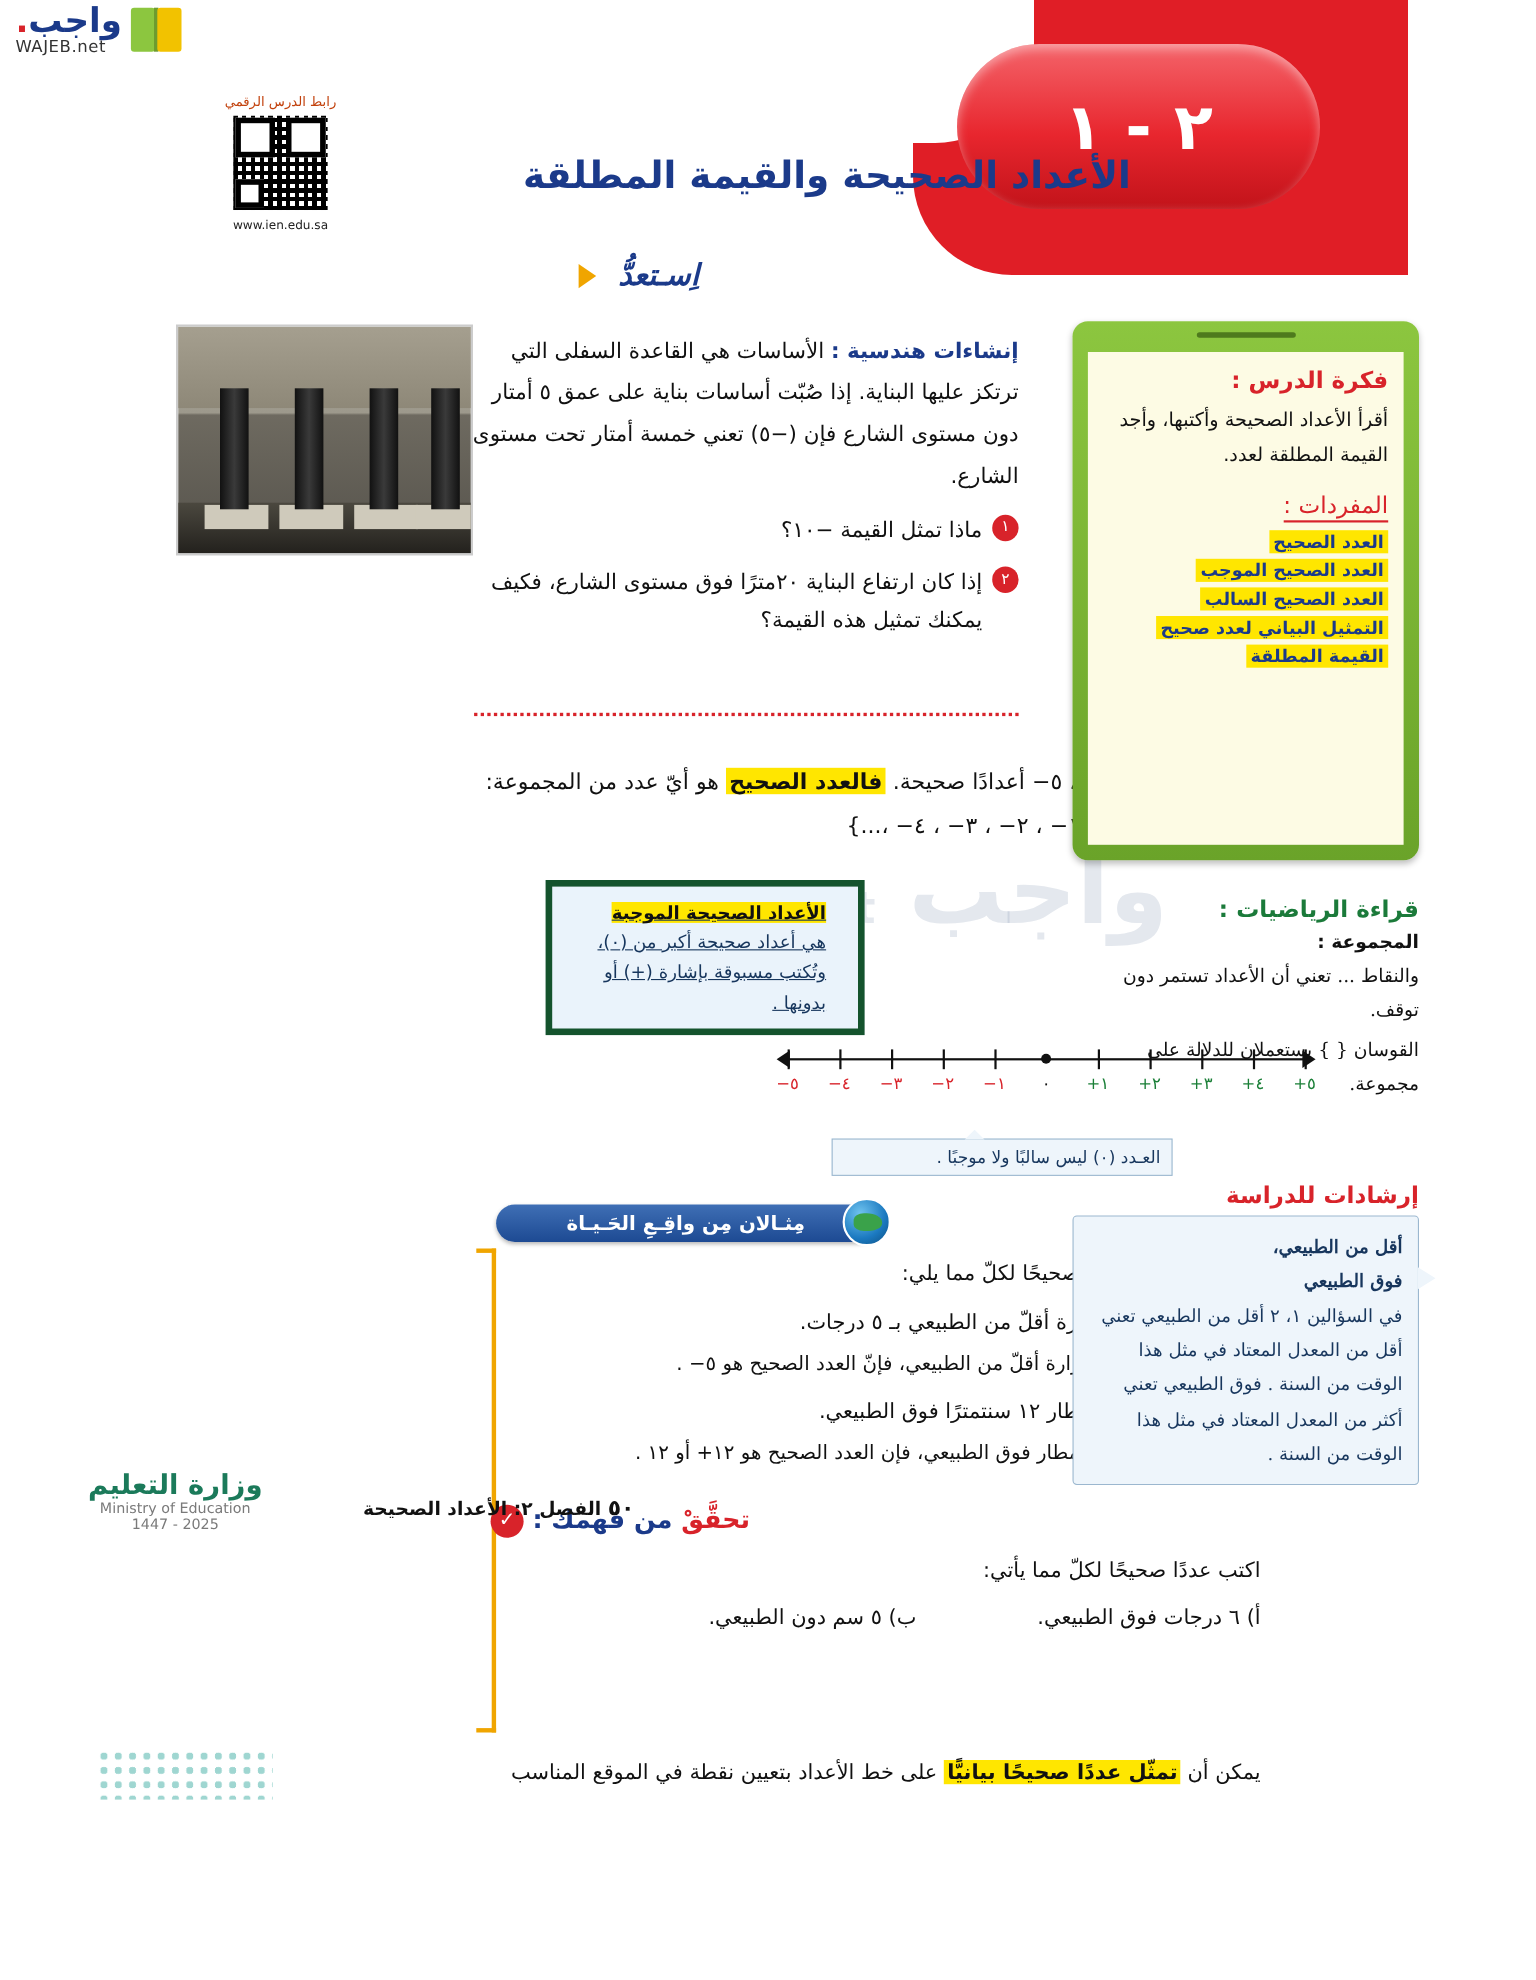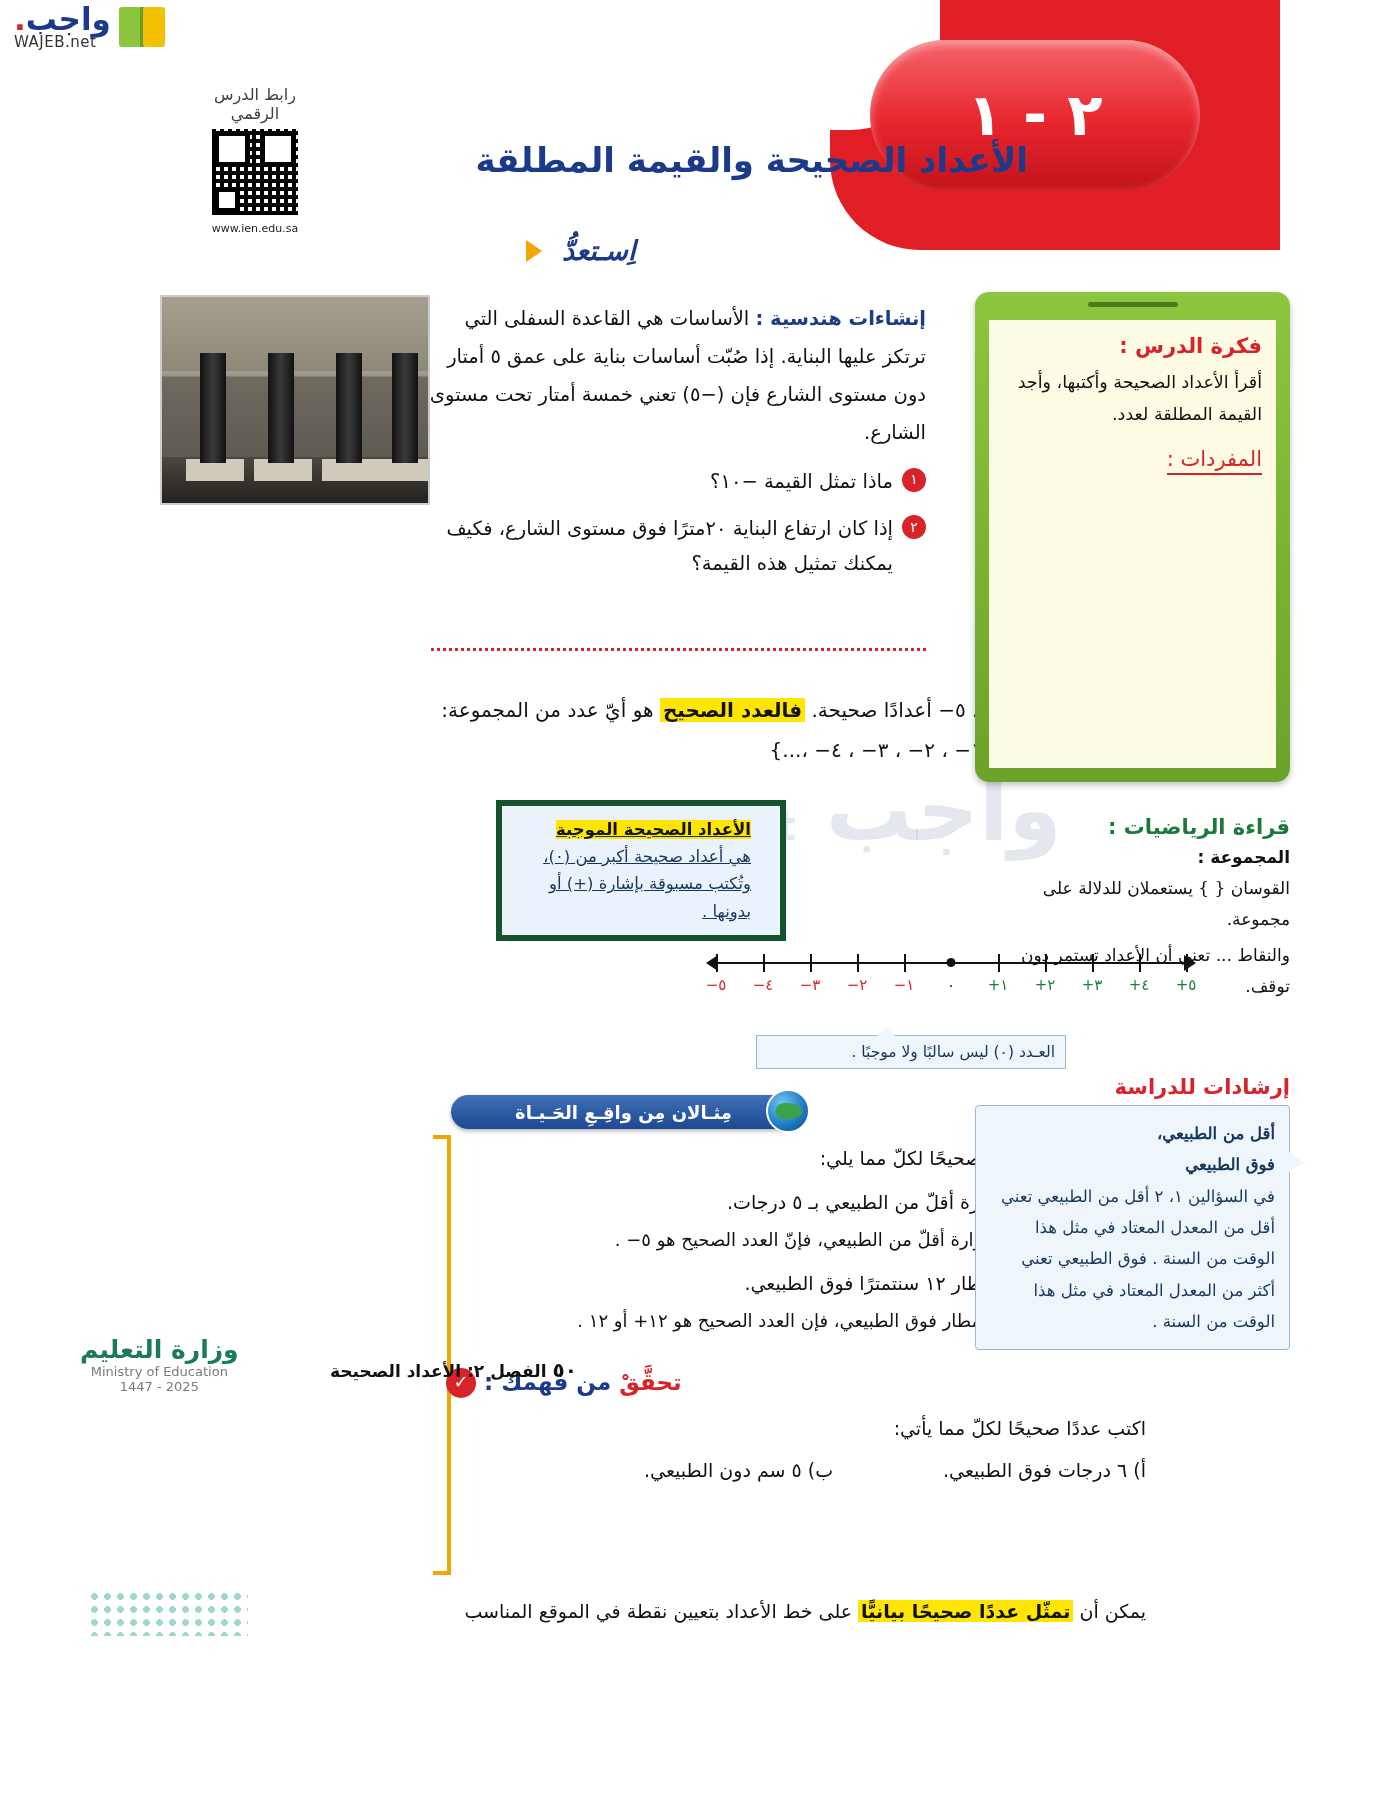--- a/index.html
+++ b/index.html
@@ -75,21 +75,21 @@
     border-radius: 75px;
     box-shadow: inset 0 4px 10px rgba(255,255,255,.45);
     display:flex; align-items:center; justify-content:center;
   }
   .tab-inner span {
     color:#ffffff; font-size:58px; font-weight:bold; letter-spacing:2px;
   }
 
   
   .qr-box { position:absolute; top:85px; left:195px; width:120px; text-align:center; }
-  .qr-caption { font-size:16px; color:#404040; margin-bottom:3px; }
+  .qr-caption { font-size:12px; color:#c2410c; margin-bottom:3px; }
   .qr-img {
     width:92px; height:92px; margin:0 auto;
     background:
       repeating-linear-gradient(90deg,#000 0 4px,#fff 4px 8px),
       repeating-linear-gradient(0deg,#000 0 4px,#fff 4px 8px);
     background-blend-mode: multiply;
     border:3px solid #fff;
     position:relative;
   }
   .qr-img::before, .qr-img::after, .qr-img i {
@@ -515,28 +515,35 @@
     <span>يمكن أن </span><span class="hl">تمثّل عددًا صحيحًا بيانيًّا</span><span> على خط الأعداد بتعيين نقطة في الموقع المناسب</span>
   </div>
   <div class="dots-deco"></div>
 
   <div class="side-green">
     <div class="tabtop"></div>
     <div class="side-inner">
       <div class="side-h">فكرة الدرس :</div>
       <div class="side-p">أقرأ الأعداد الصحيحة وأكتبها، وأجد القيمة المطلقة لعدد.</div>
       <div class="side-h2">المفردات :</div>
+      <ul class="vocab">
+        <li><span>العدد الصحيح</span></li>
+        <li><span>العدد الصحيح الموجب</span></li>
+        <li><span>العدد الصحيح السالب</span></li>
+        <li><span>التمثيل البياني لعدد صحيح</span></li>
+        <li><span>القيمة المطلقة</span></li>
+      </ul>
     </div>
   </div>
 
   <div class="read-math">
     <div class="h">قراءة الرياضيات :</div>
     <div class="sub">المجموعة :</div>
+    <p>والنقاط  ...  تعني أن الأعداد تستمر دون توقف.</p>
     <p>القوسان {   } يستعملان للدلالة على مجموعة.</p>
-    <p>والنقاط  ...  تعني أن الأعداد تستمر دون توقف.</p>
   </div>
 
   <div class="study-guide">
     <div class="sg-title">إرشادات للدراسة</div>
     <div class="sg-box">
       <div style="font-weight:bold;">أقل من الطبيعي،</div>
       <div style="font-weight:bold;">فوق الطبيعي</div>
       <div>في السؤالين ١، ٢ أقل من الطبيعي تعني أقل من المعدل المعتاد في مثل هذا الوقت من السنة . فوق الطبيعي تعني أكثر من المعدل المعتاد في مثل هذا الوقت من السنة .</div>
     </div>
   </div>

